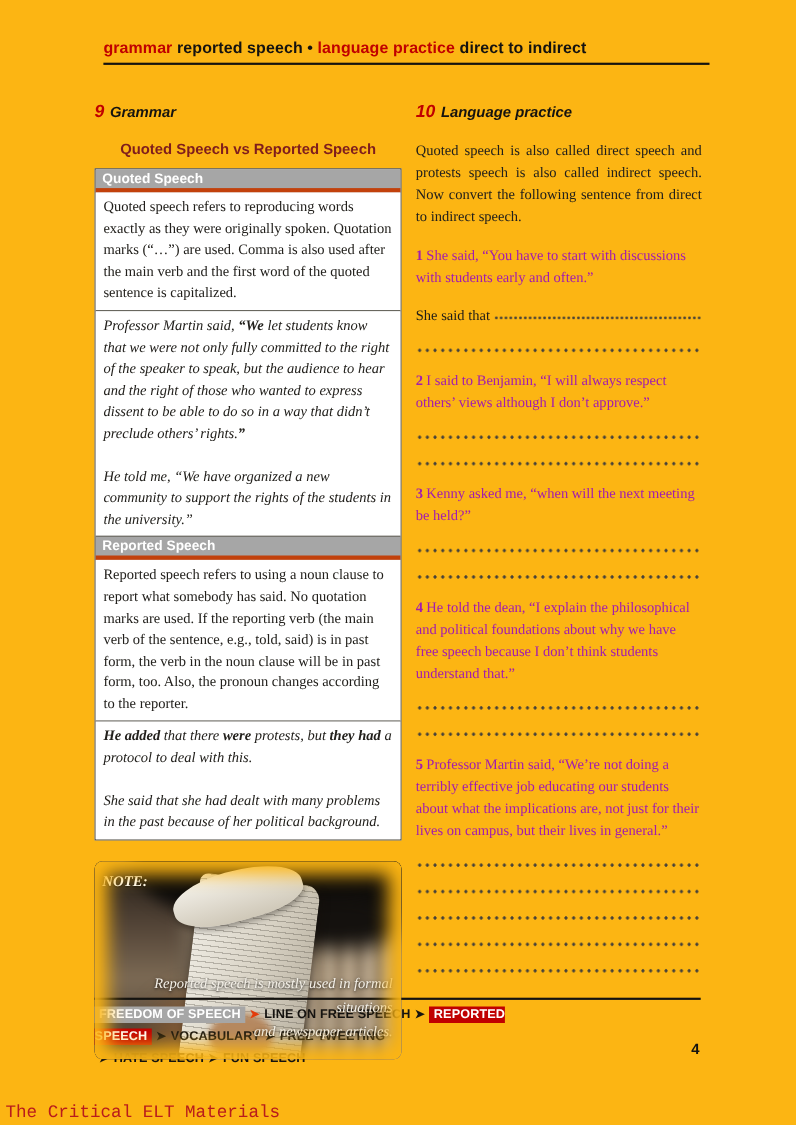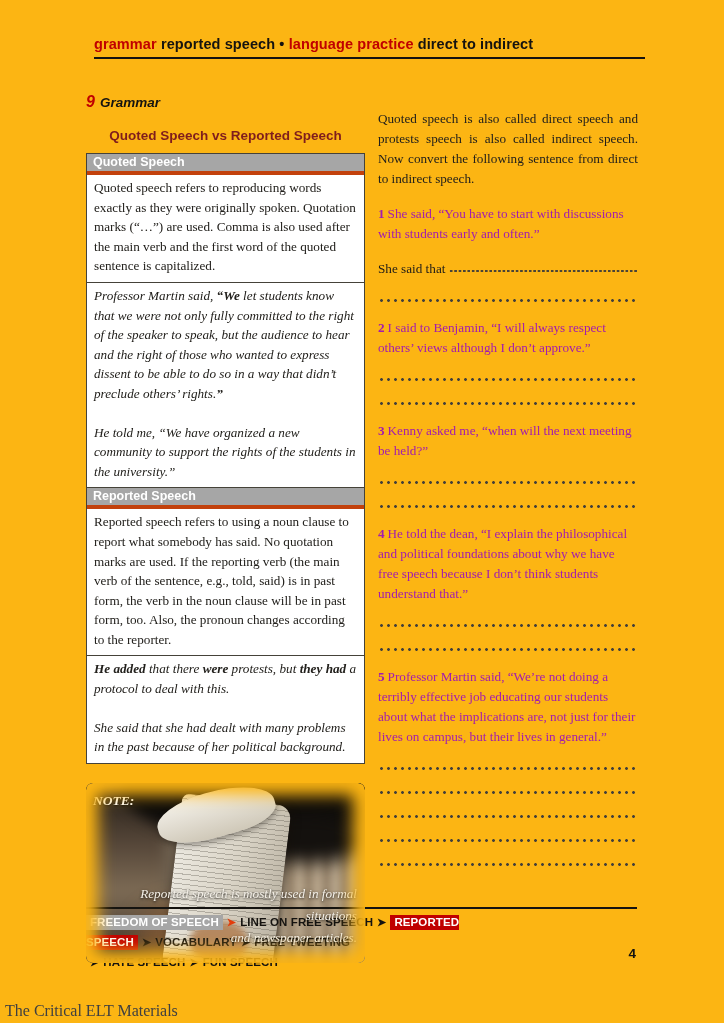--- a/index.html
+++ b/index.html
@@ -112,21 +112,21 @@
   .footnav {
     position:absolute; left:86px; top:912px; width:551px;
     font-family:"Liberation Sans", sans-serif; font-weight:bold; font-size:11.5px;
     line-height:20px; color:#151310; letter-spacing:.1px;
   }
   .chip-gray { background:#A6A6A6; color:#fff; padding:1px 4px 2px; }
   .chip-red  { background:#C00000; color:#fff; padding:1px 4px 2px; }
   .arw { margin:0 4px; font-size:11px; }
   .arw-red { color:#E33C0B; }
   .pagenum { position:absolute; right:88px; top:946px; font-family:"Liberation Sans", sans-serif; font-weight:bold; font-size:13.5px; color:#151310; }
-  .brand { position:absolute; left:5px; bottom:3px; font-family:Liberation Serif, serif; font-size:16px; color:#404040; }
+  .brand { position:absolute; left:5px; bottom:3px; font-family:Liberation Mono, monospace; font-size:16px; color:#b91c1c; }
 </style>
 </head>
 <body>
 
 <div class="runhead">
   <span class="red">grammar</span><span> reported speech </span><span>•</span><span class="red"> language practice</span><span> direct to indirect</span>
 </div>
 
 <div class="col-left">
   <div class="sec-head">
@@ -162,20 +162,23 @@
     <div class="note-label">NOTE:</div>
     <div class="photo-caption">
       <span>Reported speech is mostly used in formal situations</span><br>
       <span>and newspaper articles.</span>
     </div>
     <div class="ph-feather"></div>
   </div>
 </div>
 
 <div class="col-right">
+  <div class="sec-head">
+    <span class="num">10</span><span class="ttl">Language practice</span>
+  </div>
 
   <p class="intro">Quoted speech is also called direct speech and protests speech is also called indirect speech. Now convert the following sentence from direct to indirect speech.</p>
 
   <p class="ex"><span class="n">1</span><span>She said, “You have to start with discussions with students early and often.”</span></p>
   <div class="ansrow">
       <span>She said that</span>
       <span class="leader"></span>
     </div>
   <div class="dots-block">
     <div class="dotrow"></div>

